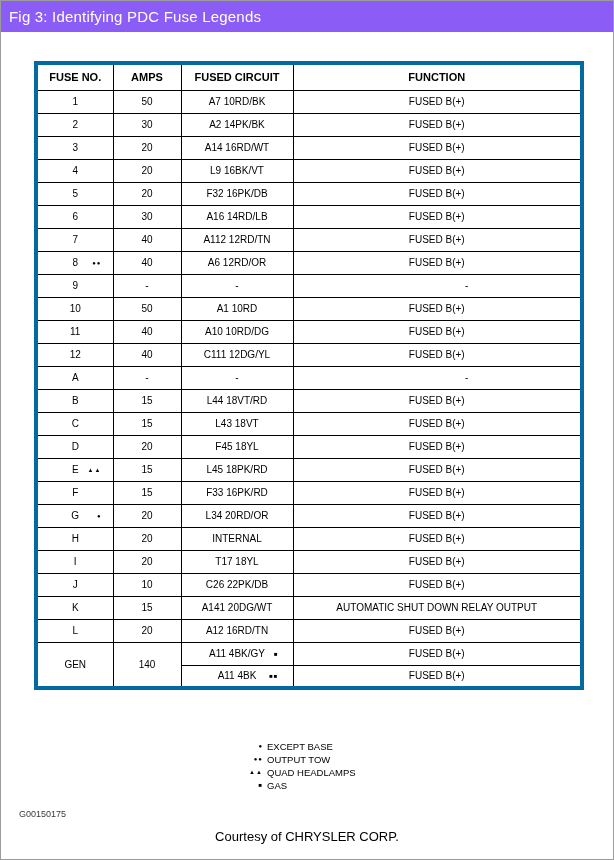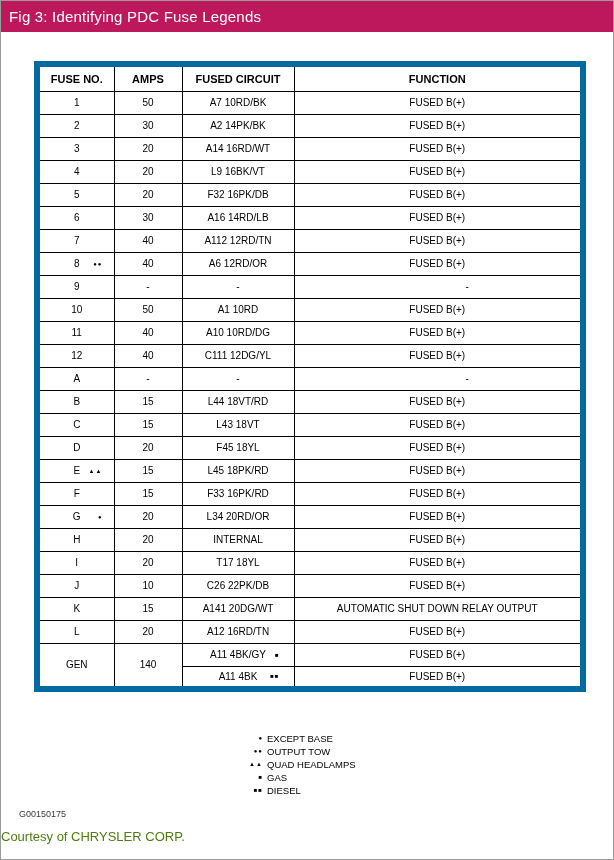--- a/index.html
+++ b/index.html
@@ -24,21 +24,21 @@
     align-items:center;
     padding-left:8px;
     font-size:15px;
     letter-spacing:0.2px;
   }
   table.fuse {
     border-collapse:collapse;
     table-layout:fixed;
     width:546px;
     margin:29px 0 0 33px;
-    border:6px solid #0369a1;
+    border:4px solid #0369a1;
     padding-left:40px;
   }
   table.fuse th, table.fuse td {
     border:1px solid #000;
     text-align:center;
     vertical-align:middle;
     font-size:10px;
     height:23px;
     padding:0;
     position:relative;
@@ -61,21 +61,21 @@
     position:absolute;
     right:11px;
     top:50%;
     transform:translateY(-50%);
     font-size:6px;
     letter-spacing:1px;
     line-height:1;
   }
   .cmark { right:14px; }
   .legend {
-    margin:40px 0 0 238px;
+    margin:50px 0 0 238px;
     width:170px;
   }
   .legend-row {
     display:flex;
     align-items:center;
     font-size:9.5px;
     line-height:13px;
   }
   .legend-sym {
     width:28px;
@@ -88,31 +88,31 @@
     position:absolute;
     left:18px;
     top:808px;
     font-size:9px;
     color:#3a3a3a;
   }
   .courtesy {
     position:absolute;
     left:0; right:0;
     top:828px;
-    text-align:left;
+    text-align:center;
     font-size:13px;
-    color:#4d7c0f;
+    color:#000000;
   }
 </style>
 </head>
 <body>
 
 <div class="page">
 
-  <div class="titlebar" style="background: #be185d;">
+  <div class="titlebar" style="background: #8b5cf6;">
     <span>Fig 3: Identifying PDC Fuse Legends</span>
   </div>
 
   <table class="fuse">
     <colgroup>
       <col style="width:77px">
       <col style="width:68px">
       <col style="width:112px">
       <col style="width:289px">
     </colgroup>
@@ -292,22 +292,18 @@
       <span class="legend-label">OUTPUT TOW</span>
     </div>
     <div class="legend-row">
       <span class="legend-sym">▲▲</span>
       <span class="legend-label">QUAD HEADLAMPS</span>
     </div>
     <div class="legend-row">
       <span class="legend-sym">■</span>
       <span class="legend-label">GAS</span>
     </div>
-    <div class="legend-row">
-      <span class="legend-sym">■■</span>
-      <span class="legend-label">DIESEL</span>
-    </div>
   </div>
 
   <div class="fig-code">G00150175</div>
   <div class="courtesy">Courtesy of CHRYSLER CORP.</div>
 
 </div>
 
 </body></html>

